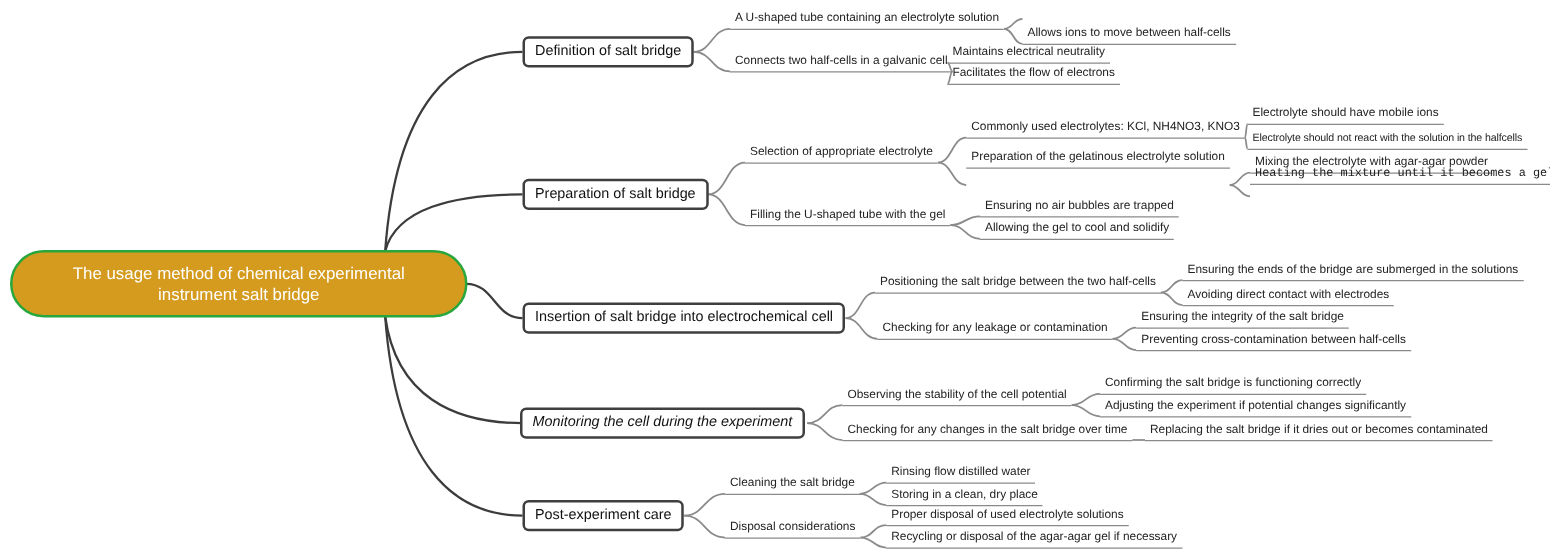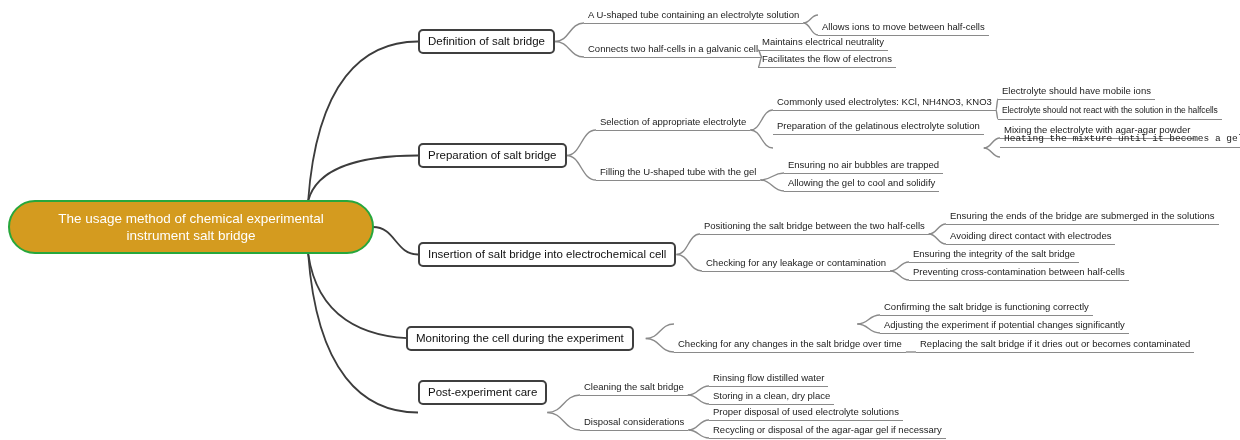--- a/index.html
+++ b/index.html
@@ -62,22 +62,22 @@
       <path d="M687.828125,395 C698.4140625,395 698.4140625,404 709,404" class="wire-sub"></path>
       <path d="M688.34375,430 C698.671875,430 698.671875,420 709,420" class="wire-sub"></path>
       <path d="M688.34375,430 C698.671875,430 698.671875,438 709,438" class="wire-sub"></path>
     </svg>
 
   <div class="node root" style="left:8px;top:200px;width:366px;height:54px;">The usage method of chemical experimental instrument salt bridge</div>
 
   <div class="node box" style="left:418px;top:29px;">Definition of salt bridge</div>
   <div class="node box" style="left:418px;top:143px;">Preparation of salt bridge</div>
   <div class="node box" style="left:418px;top:242px;">Insertion of salt bridge into electrochemical cell</div>
-  <div class="node box" style="left:406px;top:326px;">Monitoring the cell during the experiment</div>
-  <div class="node box" style="left:418px;top:380px;">Post-experiment care</div>
+  <div class="node box" style="left:416px;top:326px;font-style:italic;">Monitoring the cell during the experiment</div>
+  <div class="node box" style="left:418px;top:400px;">Post-experiment care</div>
 
   <div class="node sub" style="left:584px;top:8px;">A U-shaped tube containing an electrolyte solution</div>
   <div class="node sub" style="left:818px;top:20px;">Allows ions to move between half-cells</div>
   <div class="node sub" style="left:584px;top:42px;">Connects two half-cells in a galvanic cell</div>
   <div class="node sub" style="left:758px;top:35px;">Maintains electrical neutrality</div>
   <div class="node sub" style="left:758px;top:52px;">Facilitates the flow of electrons</div>
 
   <div class="node sub" style="left:596px;top:115px;text-align:center;">Selection of appropriate electrolyte</div>
   <div class="node sub" style="left:773px;top:95px;">Commonly used electrolytes: KCl, NH4NO3, KNO3</div>
   <div class="node sub" style="left:998px;top:84px;">Electrolyte should have mobile ions</div>
@@ -89,20 +89,21 @@
   <div class="node sub" style="left:784px;top:158px;">Ensuring no air bubbles are trapped</div>
   <div class="node sub" style="left:784px;top:176px;">Allowing the gel to cool and solidify</div>
 
   <div class="node sub" style="left:700px;top:219px;">Positioning the salt bridge between the two half-cells</div>
   <div class="node sub" style="left:946px;top:209px;">Ensuring the ends of the bridge are submerged in the solutions</div>
   <div class="node sub" style="left:946px;top:229px;">Avoiding direct contact with electrodes</div>
   <div class="node sub" style="left:702px;top:256px;">Checking for any leakage or contamination</div>
   <div class="node sub" style="left:909px;top:247px;">Ensuring the integrity of the salt bridge</div>
   <div class="node sub" style="left:909px;top:265px;">Preventing cross-contamination between half-cells</div>
 
+  <div class="node sub" style="left:674px;top:309px;">Observing the stability of the cell potential</div>
   <div class="node sub" style="left:880px;top:300px;">Confirming the salt bridge is functioning correctly</div>
   <div class="node sub" style="left:880px;top:318px;">Adjusting the experiment if potential changes significantly</div>
   <div class="node sub" style="left:674px;top:337px;">Checking for any changes in the salt bridge over time</div>
   <div class="node sub" style="left:916px;top:337px;">Replacing the salt bridge if it dries out or becomes contaminated</div>
 
   <div class="node sub" style="left:580px;top:380px;">Cleaning the salt bridge</div>
   <div class="node sub" style="left:709px;top:371px;">Rinsing flow distilled water</div>
   <div class="node sub" style="left:709px;top:389px;">Storing in a clean, dry place</div>
   <div class="node sub" style="left:580px;top:415px;">Disposal considerations</div>
   <div class="node sub" style="left:709px;top:405px;">Proper disposal of used electrolyte solutions</div>

